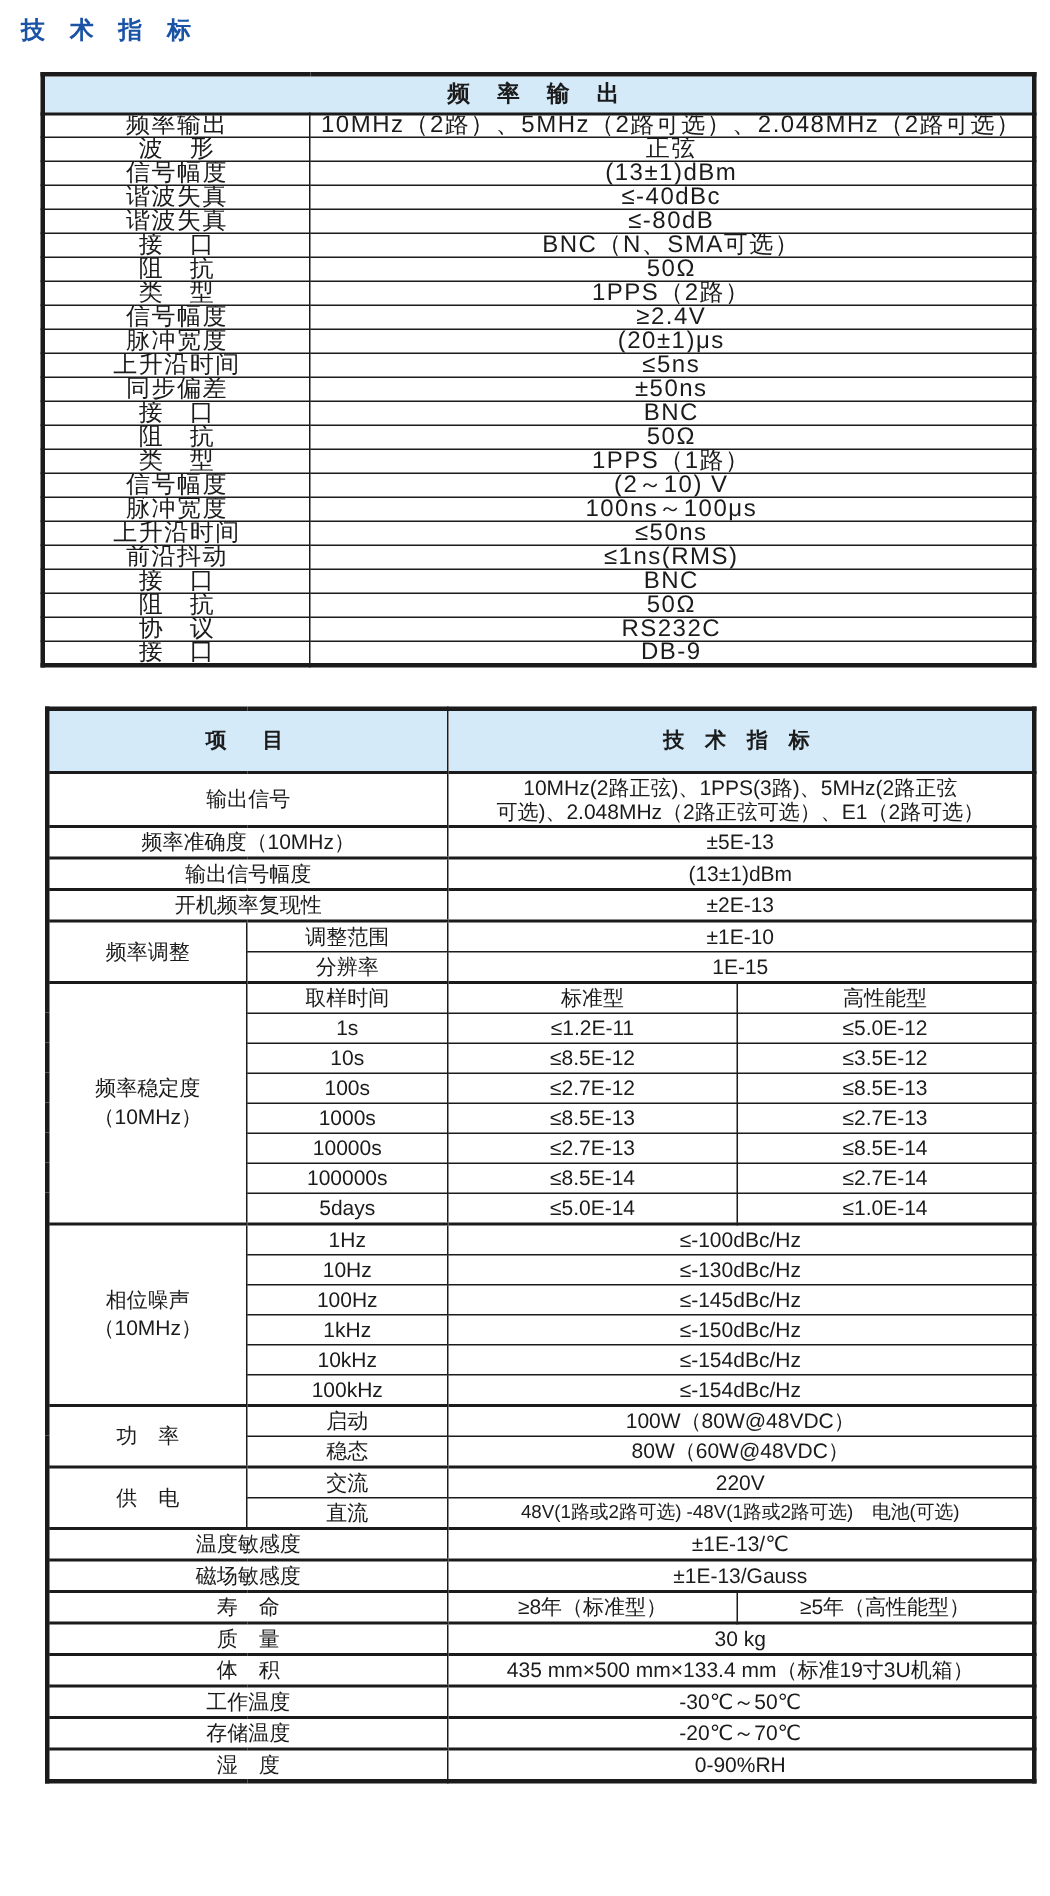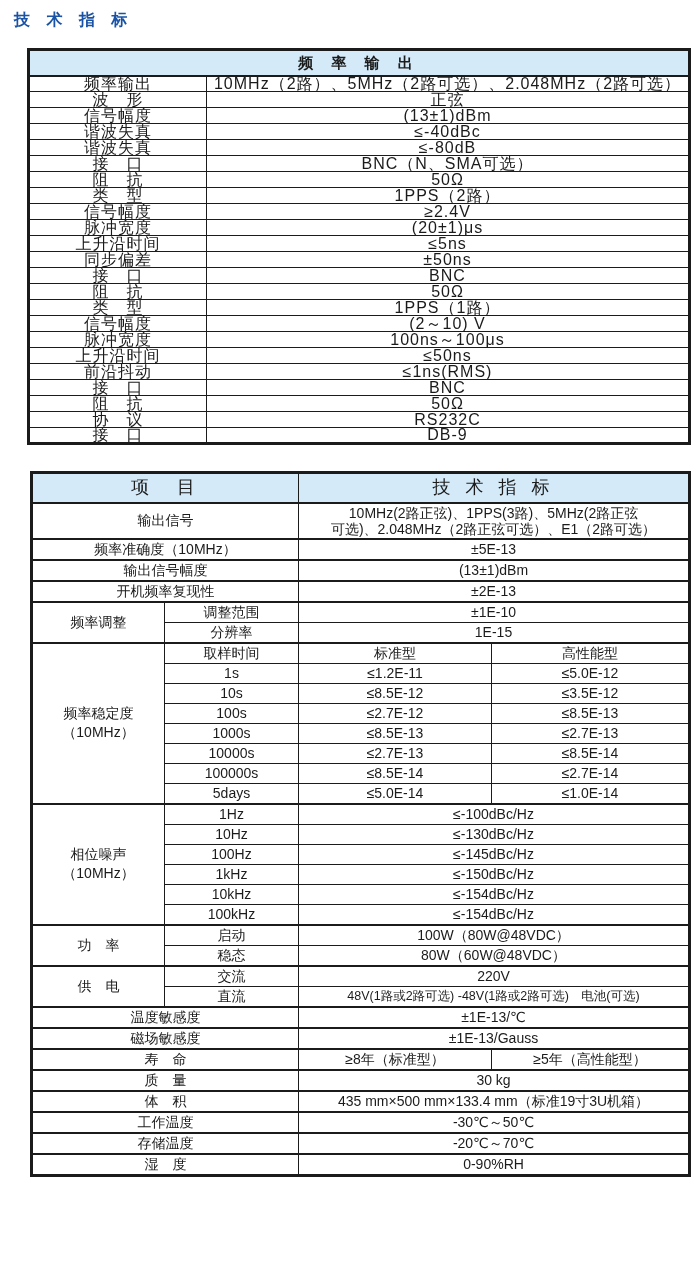--- a/index.html
+++ b/index.html
@@ -35,21 +35,21 @@
   .t1 td{height:16px;font-size:16px;line-height:14px;letter-spacing:1px;}
   .t1 td.sec{
     height:26px;font-size:15px;font-weight:bold;letter-spacing:7px;
     background:var(--header-bg);
     border-top-width:2px;border-bottom-width:2px;
   }
   
   .t2{width:658px;margin:26px 0 0 30px;}
   .t2 td{height:20px;font-size:14px;line-height:19px;}
   .t2 td.h{
-    height:30px;font-size:18px;font-weight:normal;letter-spacing:5px;
+    height:42px;font-size:14px;font-weight:bold;letter-spacing:5px;
     background:var(--header-bg);
   }
   .t2 td.tall{line-height:16px;padding:1px 4px;}
   .t2 td.tight{font-size:12.5px;}
   .t2 tr.grp td{border-top-width:2px;}
 </style>
 </head>
 <body>
 
 <div class="page">

